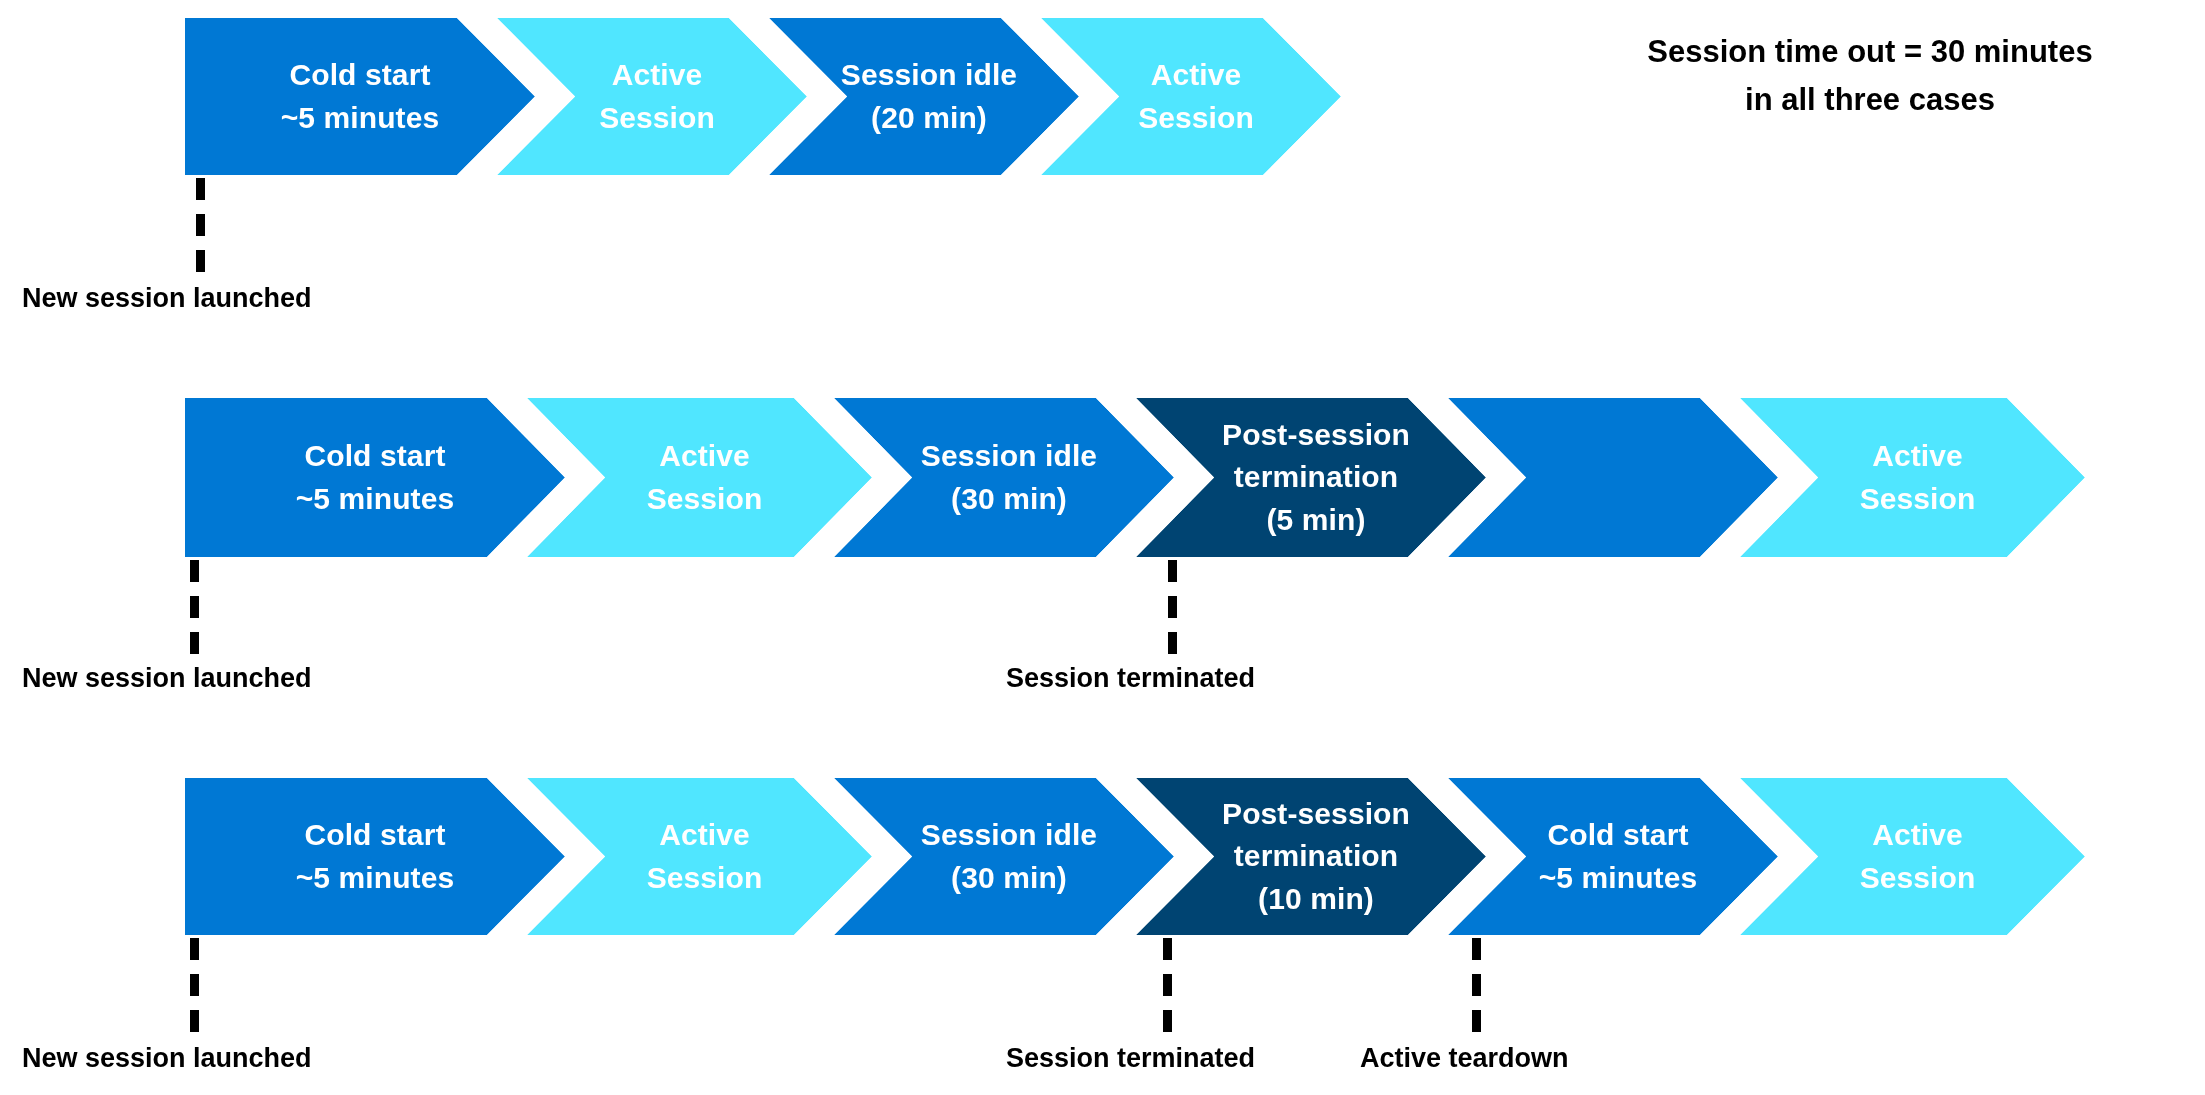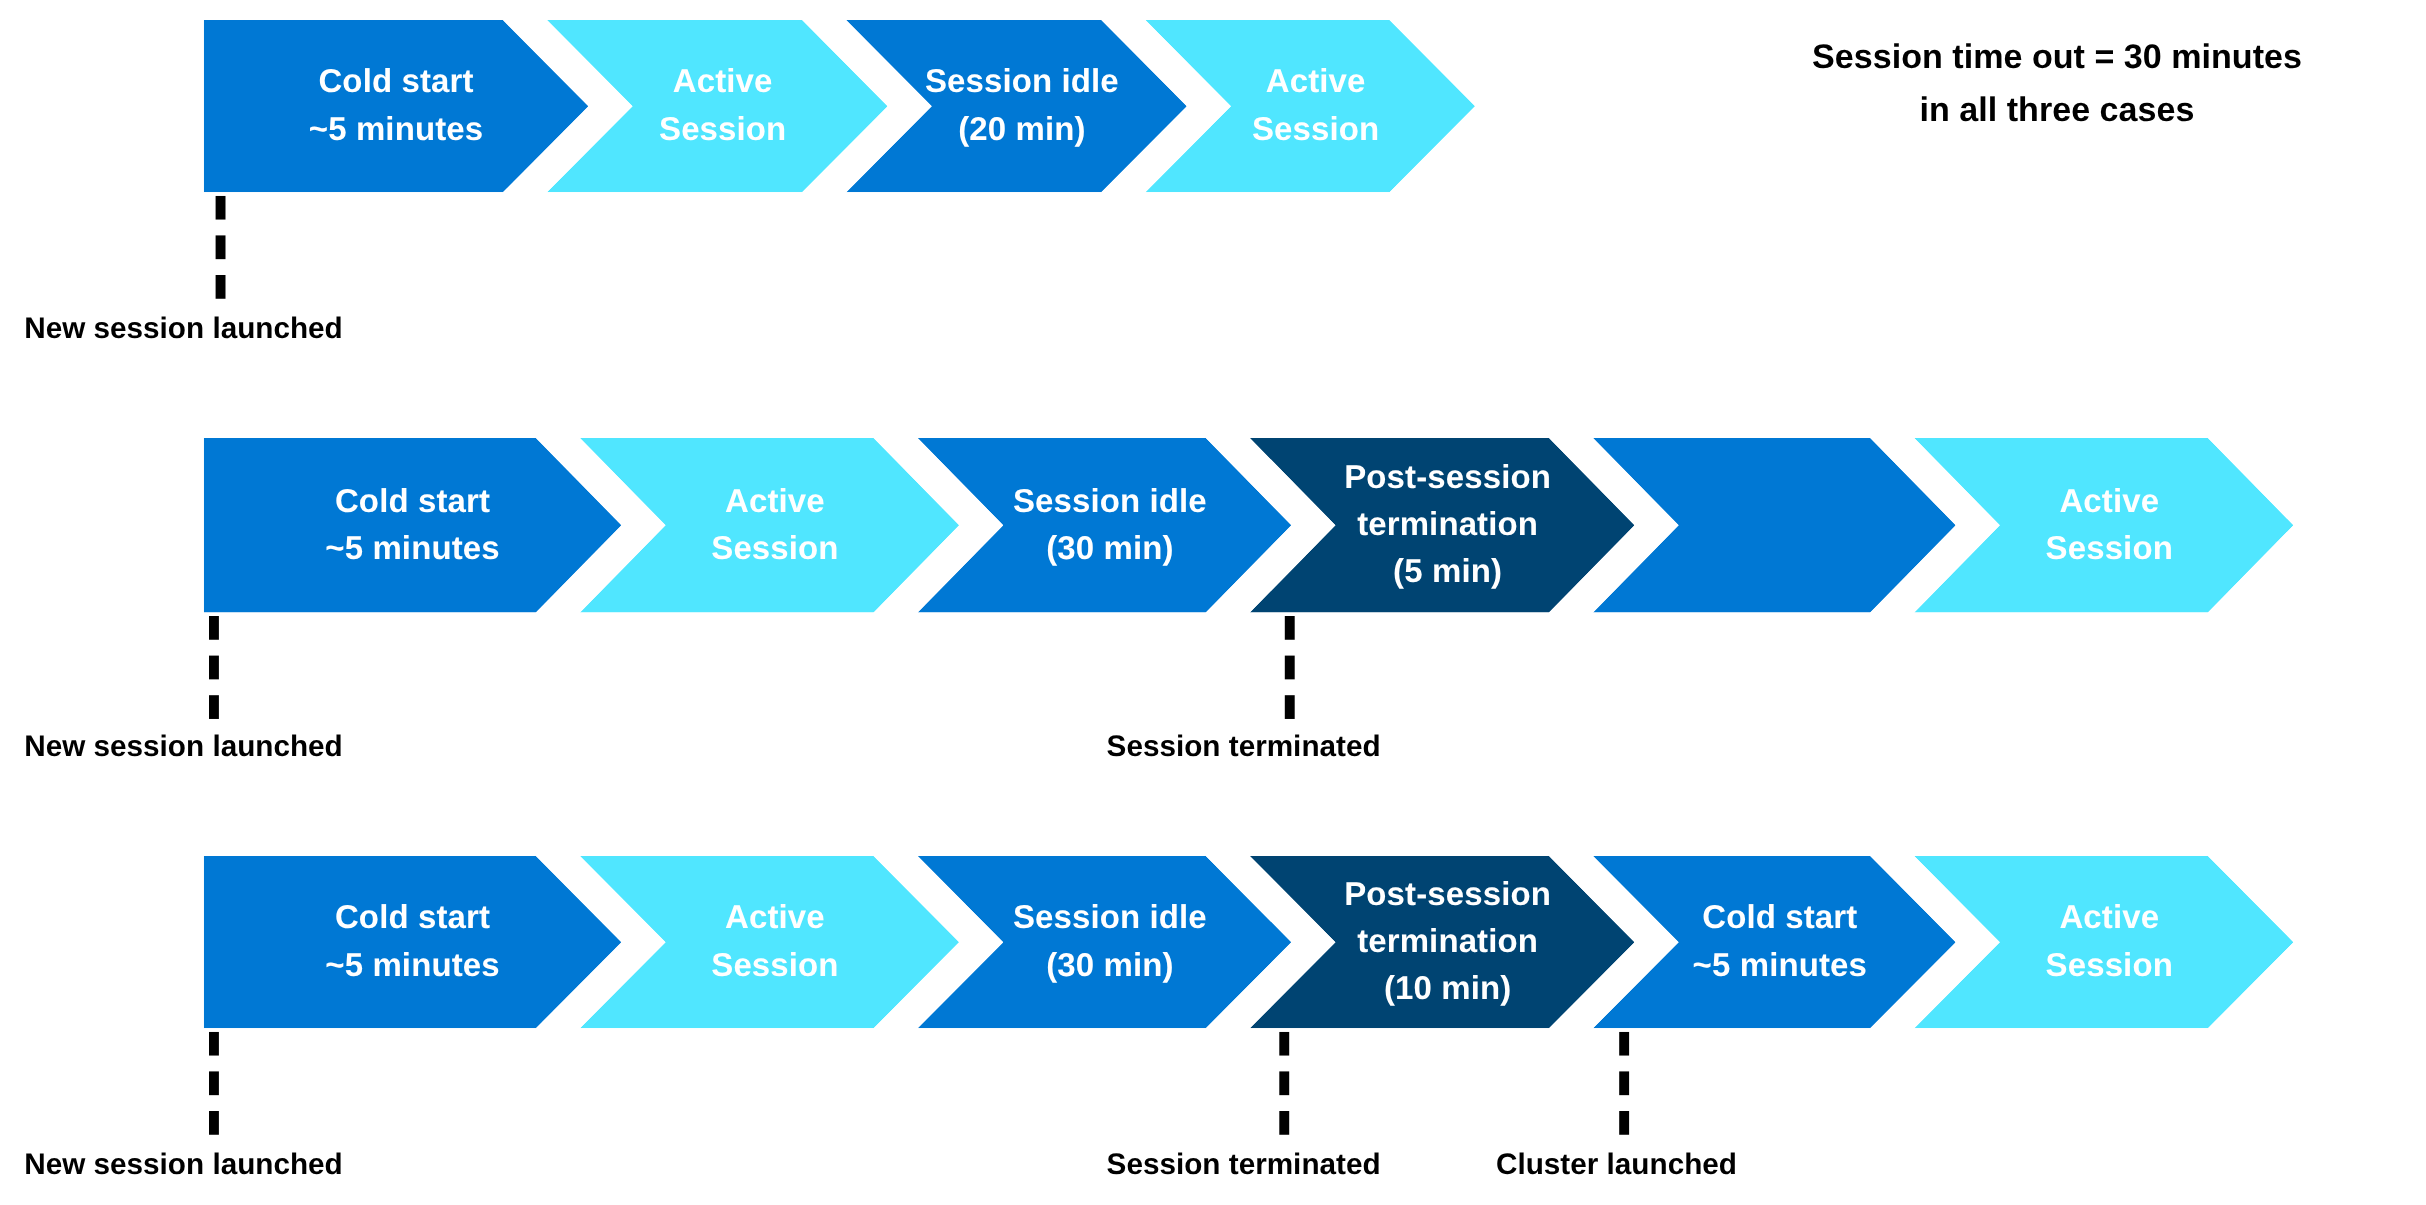--- a/index.html
+++ b/index.html
@@ -238,15 +238,15 @@
           <div class="fill" style="background: rgb(80, 230, 255);"></div>
           <div class="lbl">Active
 Session</div>
         </div>
       </div>
       <div class="marker-line" style="left: 190px; top: 938px; height: 96px;"></div>
       <div class="marker-label" style="left: 22px; top: 1042px;">New session launched</div>
       <div class="marker-line" style="left: 1163px; top: 938px; height: 96px;"></div>
       <div class="marker-label" style="left: 1006px; top: 1042px;">Session terminated</div>
       <div class="marker-line" style="left: 1472px; top: 938px; height: 96px;"></div>
-      <div class="marker-label" style="left: 1360px; top: 1042px;">Cluster launched</div>
+      <div class="marker-label" style="left: 1360px; top: 1042px;">Active teardown</div>
     </div>
   </div>
 
 </body></html>

